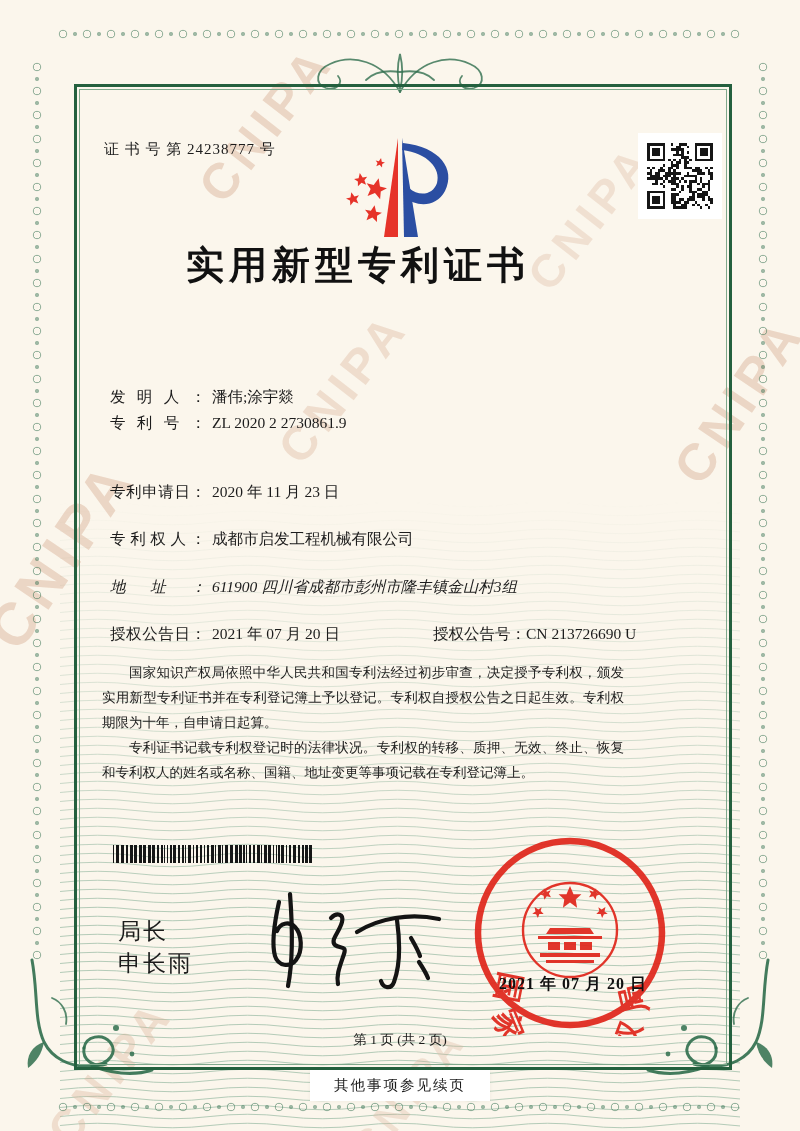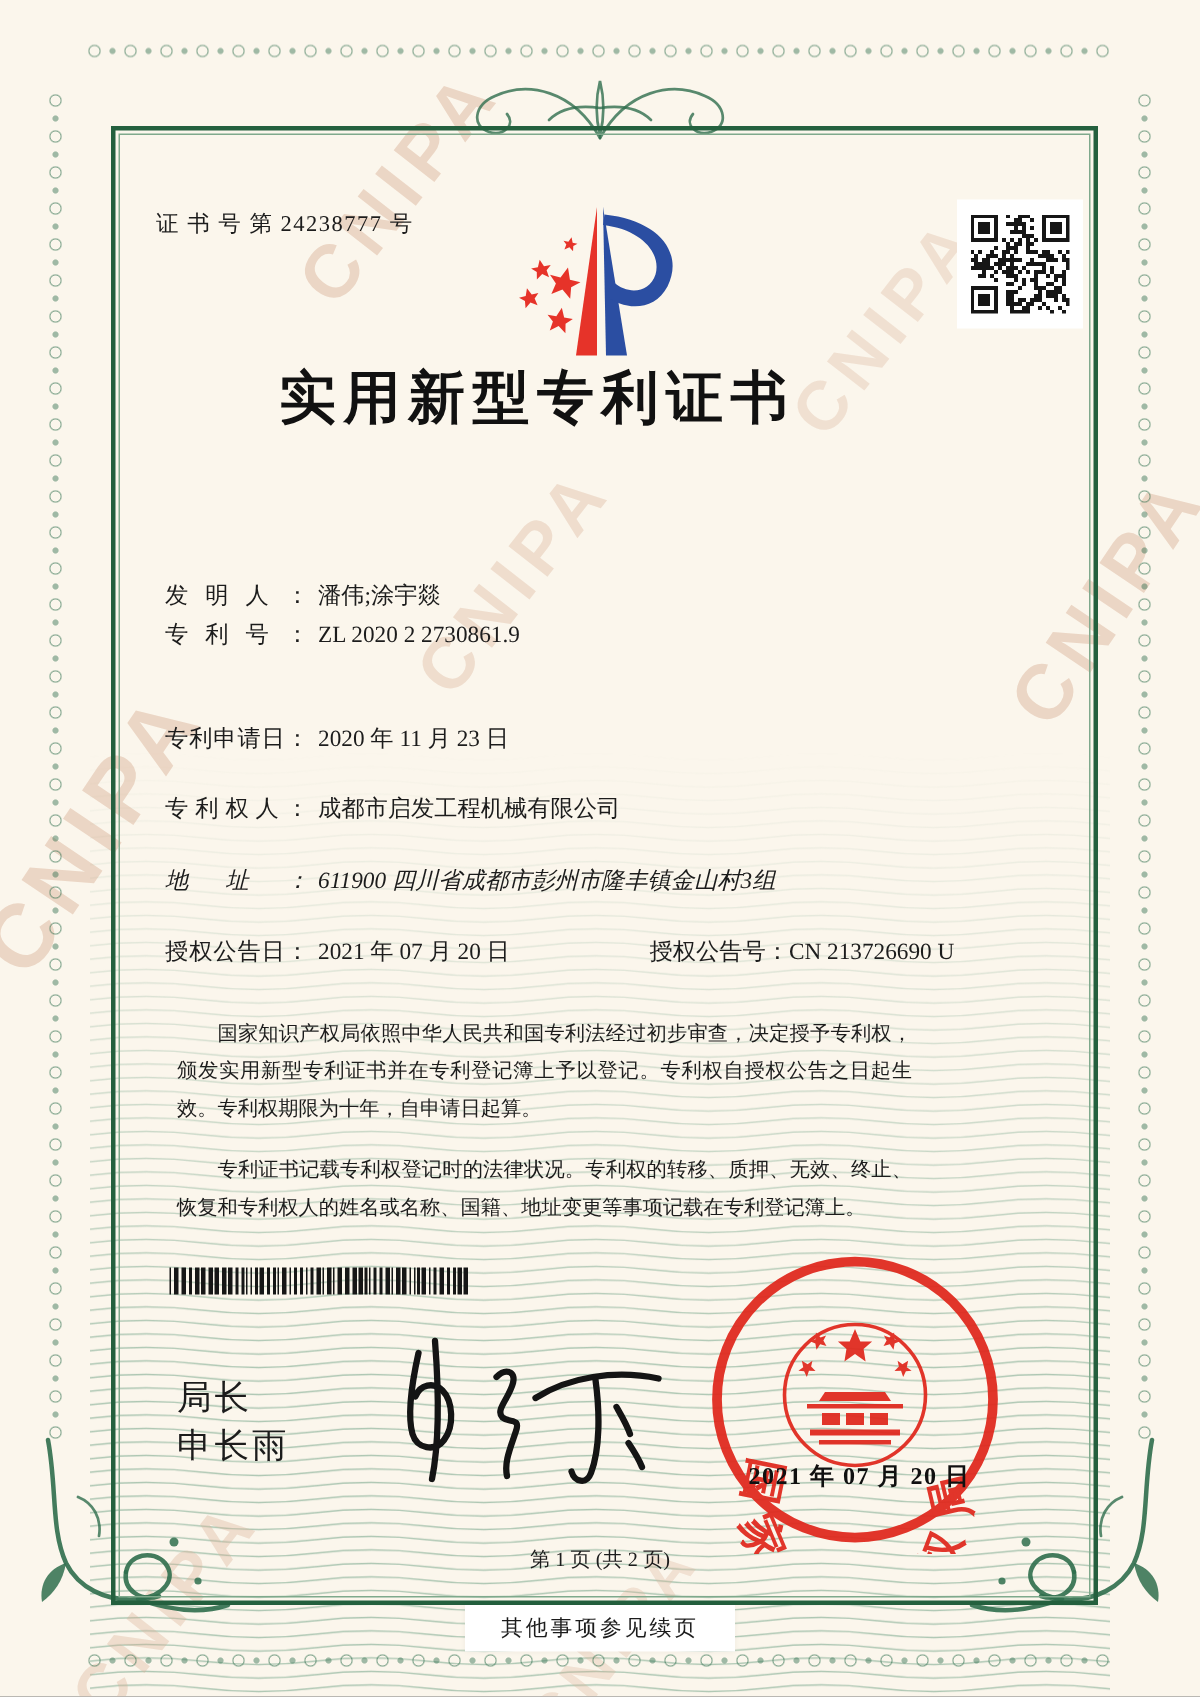--- a/index.html
+++ b/index.html
@@ -39,21 +39,21 @@
   
   .abs{position:absolute;z-index:4;}
   .certno{left:104px;top:140px;font-size:15px;letter-spacing:1px;}
   .title{left:12px;top:240px;width:692px;text-align:center;font-size:38px;font-weight:bold;
     letter-spacing:5px;color:#111;}
   .field{left:110px;font-size:15.5px;white-space:nowrap;}
   .flabel{display:inline-block;width:96px;text-align:justify;text-align-last:justify;}
   .fvalue{margin-left:6px;}
   .grant2{position:absolute;left:323px;top:0;white-space:nowrap;}
   .paras{left:102px;top:660px;width:522px;font-size:13.5px;line-height:25px;text-align:justify;}
-  .paras p{margin:16px;text-indent:2em;}
+  .paras p{margin:0;text-indent:2em;}
   .barcode{left:113px;top:845px;width:203px;height:18px;font-size:0;z-index:4;}
   .barcode i,.barcode b{display:inline-block;height:100%;}
   .barcode i{background:#161616;}
   .signer{left:118px;font-size:23px;letter-spacing:2px;z-index:5;}
   .sig-svg{left:245px;top:890px;width:200px;height:100px;z-index:5;}
   .sig-stroke{fill:none;stroke:#141414;stroke-width:4.2;stroke-linecap:round;stroke-linejoin:round;}
   .seal-svg{left:468px;top:836px;width:204px;height:200px;z-index:4;opacity:.93;}
   .seal-red{fill:var(--seal-red);}
   .seal-ring{fill:none;stroke:var(--seal-red);stroke-width:6.5;}
   .seal-ringline{fill:none;stroke:var(--seal-red);stroke-width:2.4;}

